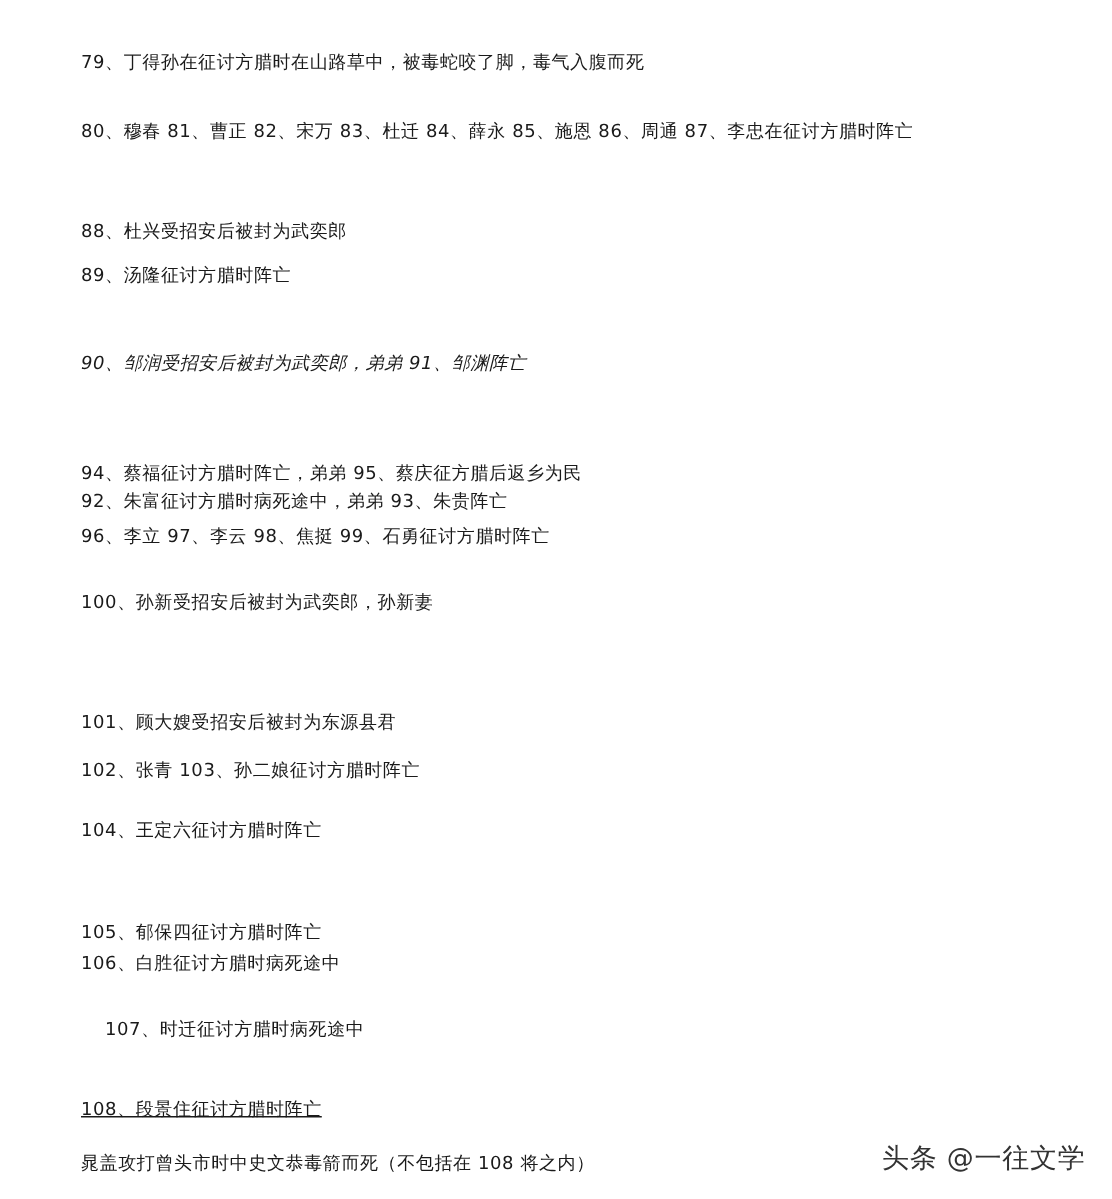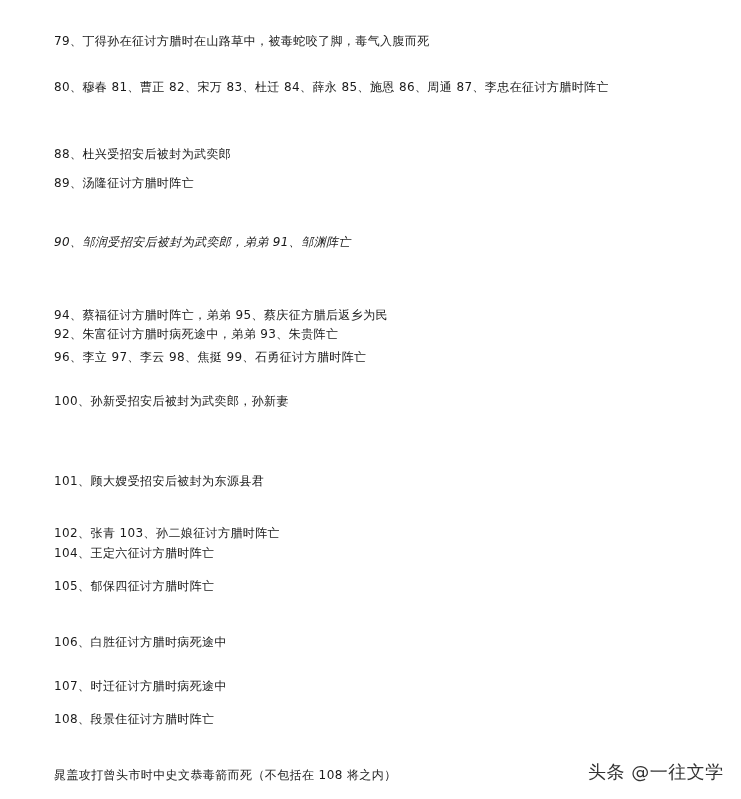--- a/index.html
+++ b/index.html
@@ -51,22 +51,22 @@
   <div class="line" style="top:30px;">79、丁得孙在征讨方腊时在山路草中，被毒蛇咬了脚，毒气入腹而死</div>
   <div class="line wrap" style="top:76px;">80、穆春 81、曹正 82、宋万 83、杜迁 84、薛永 85、施恩 86、周通 87、李忠在征讨方腊时阵亡</div>
   <div class="line" style="top:143px;">88、杜兴受招安后被封为武奕郎</div>
   <div class="line" style="top:172px;">89、汤隆征讨方腊时阵亡</div>
   <div class="line" style="top:231px;font-style:italic;">90、邹润受招安后被封为武奕郎，弟弟 91、邹渊阵亡</div>
   <div class="line" style="top:276px;margin-top:47px;">92、朱富征讨方腊时病死途中，弟弟 93、朱贵阵亡</div>
   <div class="line" style="top:304px;">94、蔡福征讨方腊时阵亡，弟弟 95、蔡庆征方腊后返乡为民</div>
   <div class="line" style="top:346px;">96、李立 97、李云 98、焦挺 99、石勇征讨方腊时阵亡</div>
   <div class="line" style="top:390px;text-align:right;">100、孙新受招安后被封为武奕郎，孙新妻</div>
   <div class="line" style="top:426px;margin-top:44px;">101、顾大嫂受招安后被封为东源县君</div>
-  <div class="line" style="top:522px;">102、张青 103、孙二娘征讨方腊时阵亡</div>
+  <div class="line" style="top:502px;">102、张青 103、孙二娘征讨方腊时阵亡</div>
   <div class="line" style="top:542px;">104、王定六征讨方腊时阵亡</div>
-  <div class="line" style="top:575px;text-align:right;">105、郁保四征讨方腊时阵亡</div>
+  <div class="line" style="top:610px;text-align:right;">105、郁保四征讨方腊时阵亡</div>
   <div class="line" style="top:631px;">106、白胜征讨方腊时病死途中</div>
-  <div class="line" style="top:675px;">107、时迁征讨方腊时病死途中</div>
-  <div class="line" style="top:708px;">108、段景住征讨方腊时阵亡</div>
+  <div class="line" style="top:675px;margin-left:16px;">107、时迁征讨方腊时病死途中</div>
+  <div class="line" style="top:728px;text-decoration:underline;">108、段景住征讨方腊时阵亡</div>
   <div class="line" style="top:764px;">晁盖攻打曾头市时中史文恭毒箭而死（不包括在 108 将之内）</div>
 </div>
 
 <div class="watermark">头条 @一往文学</div>
 
 </body></html>

